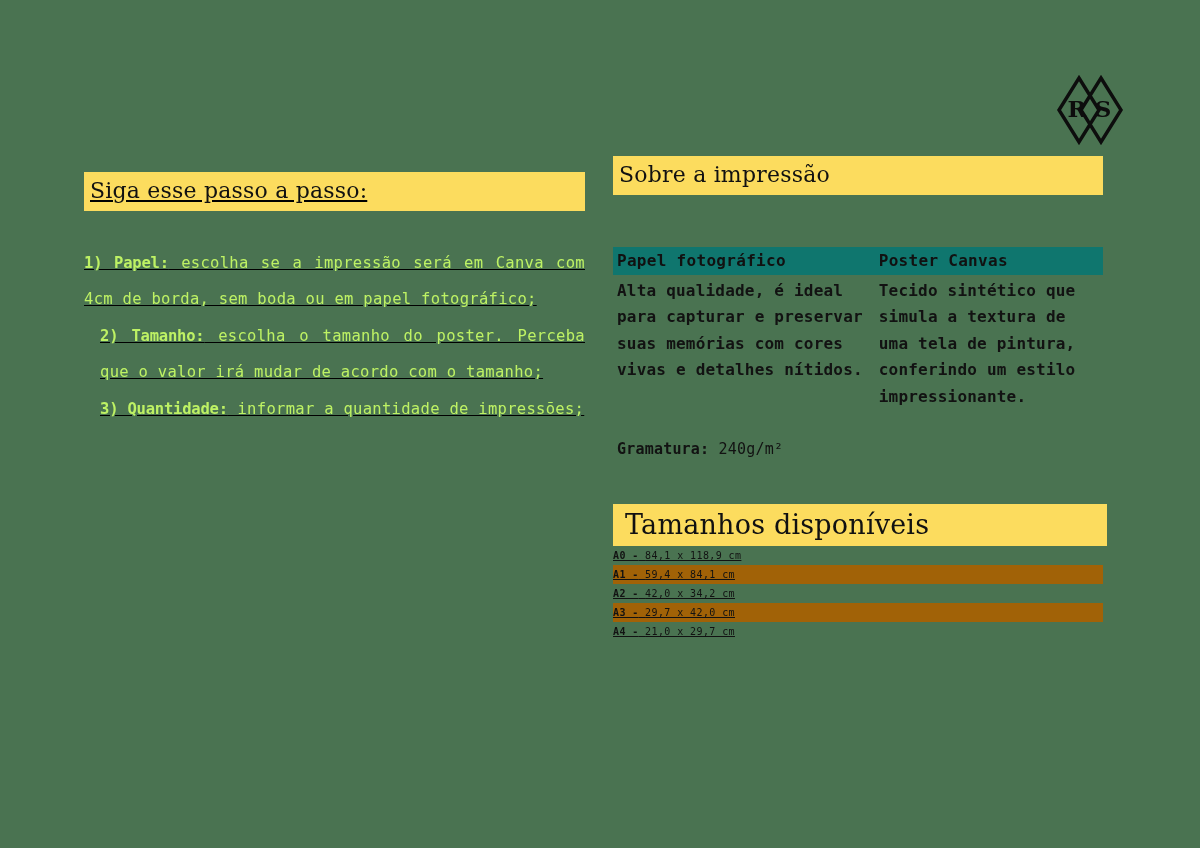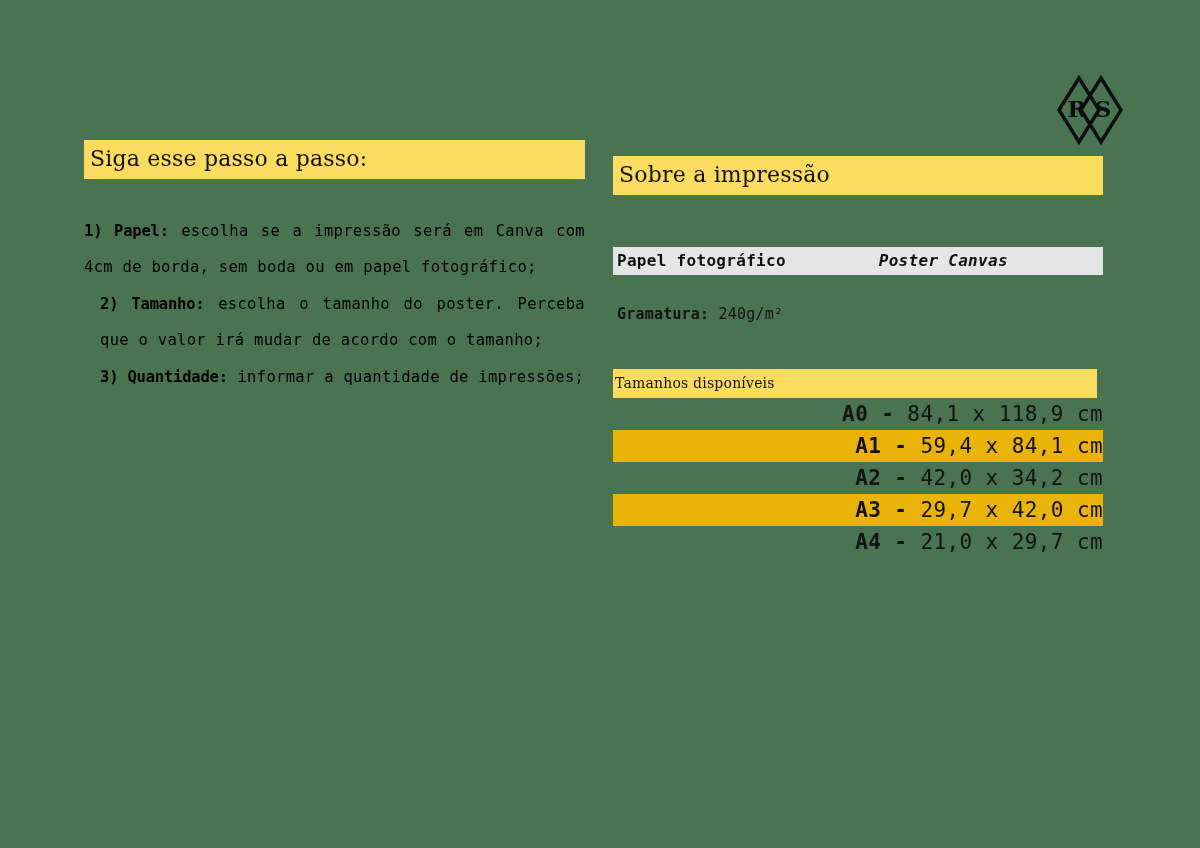--- a/index.html
+++ b/index.html
@@ -29,22 +29,23 @@
     left: 1052px;
     width: 76px;
     height: 76px;
   }
   .logo svg { display: block; }
 
   
   .col-left {
     position: absolute;
     left: 84px;
-    top: 140px;
+    top: 172px;
     width: 501px;
+    text-decoration: underline;
   }
   .col-right {
     position: absolute;
     left: 613px;
     top: 156px;
     width: 490px;
   }
 
   
   .bar {
@@ -53,50 +54,50 @@
     font-family: "DejaVu Serif", serif;
     font-size: 22px;
     line-height: 1.0;
     padding: 8px 2px 9px 6px;
     letter-spacing: 0.2px;
     white-space: nowrap;
     overflow: hidden;
   }
   .bar-left  { width: 493px; }
   .bar-right { width: 482px; }
-  .bar-sizes { width: 480px; font-size: 14px; padding: 7px 2px 8px 2px; }
+  .bar-sizes { width: 480px; font-size: 27px; padding: 7px 2px 8px 12px; }
 
   
   .steps {
     margin-top: 34px;
   }
   .step {
     font-size: 15.5px;
-    color: #000000;
+    color: #bef264;
     text-align: justify;
     text-align-last: left;
     line-height: 2.35;
     letter-spacing: 0.3px;
     margin: 0;
     font-weight: 400;
   }
   .step + .step { margin-top: 0px; margin-left: 16px; }
   .step b {
     font-weight: 800;
     letter-spacing: -0.2px;
   }
 
   
   .paper-table {
     margin-top: 52px;
     width: 490px;
   }
   .paper-head {
     display: flex;
-    background: #e5e5e5;
+    background: #0f766e;
   }
   .paper-head .cell {
     font-size: 16px;
     font-weight: 700;
     color: #111111;
     padding: 4px 0 5px 4px;
     letter-spacing: 0.3px;
   }
   .paper-body {
     display: flex;
@@ -104,48 +105,49 @@
   }
   .paper-body .cell {
     font-size: 16px;
     font-weight: 700;
     color: #121212;
     line-height: 1.65;
     letter-spacing: 0.2px;
     padding-left: 4px;
   }
   .cell-a { width: 262px; }
-  .cell-b { width: 228px; font-style: italic; }
+  .cell-b { width: 228px; }
 
   .gram-row {
     display: flex;
     margin-top: 30px;
   }
   .gram {
     font-size: 15px;
     color: #121212;
     letter-spacing: 0.2px;
     padding-left: 4px;
   }
   .gram b { font-weight: 800; }
   .gram-a { width: 262px; }
   .gram-b { width: 228px; }
 
   
   .sizes-block { margin-top: 46px; }
   .size-row {
     width: 490px;
-    text-align: right;
-    font-size: 21px;
+    text-align: left;
+    font-size: 10px;
     color: #121212;
     padding: 4px 0 4px 0;
     letter-spacing: 0.4px;
     background: transparent;
-  }
-  .size-row.striped { background: #eab308; }
+    text-decoration: underline;
+  }
+  .size-row.striped { background: #a16207; }
   .size-row .lbl { font-weight: 800; }
   .size-row .dim { font-weight: 400; }
 </style>
 </head>
 <body>
 
 <div class="page">
 
   <div class="logo">
     <svg viewBox="0 0 76 76" width="76" height="76" aria-hidden="true">
@@ -179,20 +181,24 @@
 
     <div class="bar bar-right">Sobre a impressão</div>
 
     <div class="paper-table">
 
       <div class="paper-head">
         <div class="cell cell-a">Papel fotográfico</div>
         <div class="cell cell-b">Poster Canvas</div>
       </div>
 
+      <div class="paper-body">
+        <div class="cell cell-a">Alta qualidade, é ideal para capturar e preservar suas memórias com cores vivas e detalhes nítidos.</div>
+        <div class="cell cell-b">Tecido sintético que simula a textura de uma tela de pintura, conferindo um estilo impressionante.</div>
+      </div>
 
       <div class="gram-row">
         <div class="gram gram-a">
           <b>Gramatura:</b>
           <span>240g/m²</span>
         </div>
       </div>
     </div>
 
     <div class="sizes-block">

